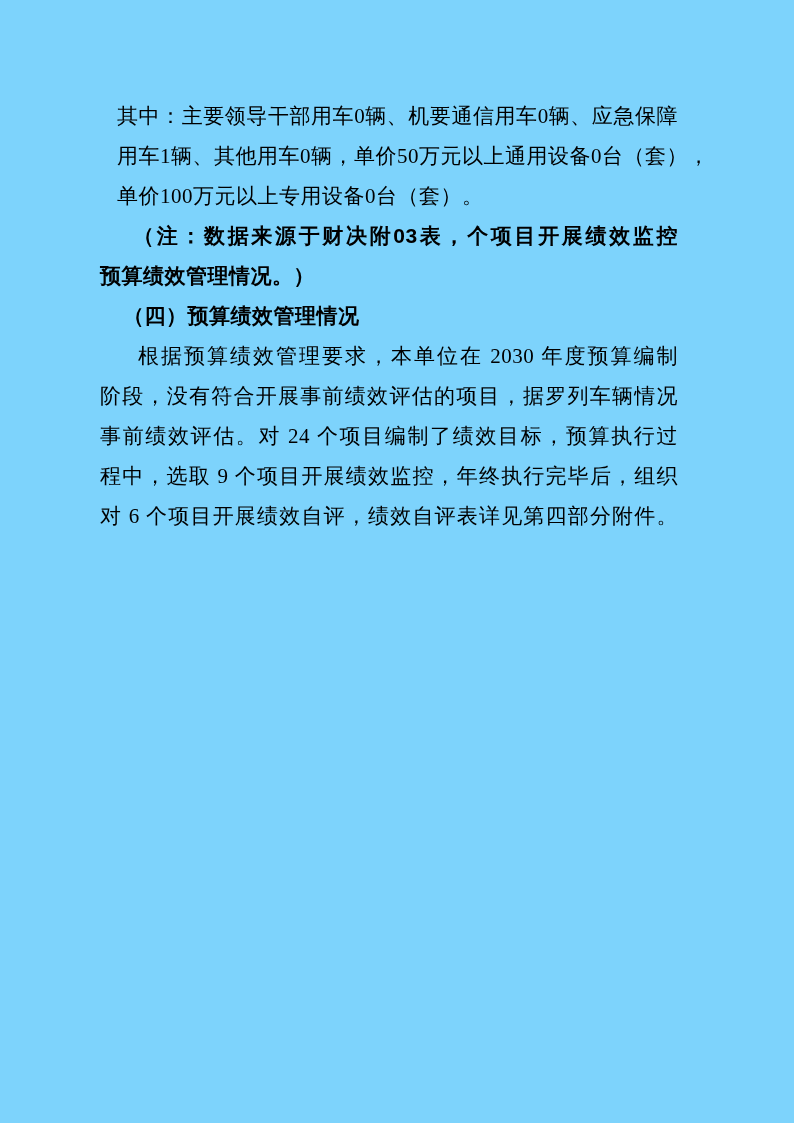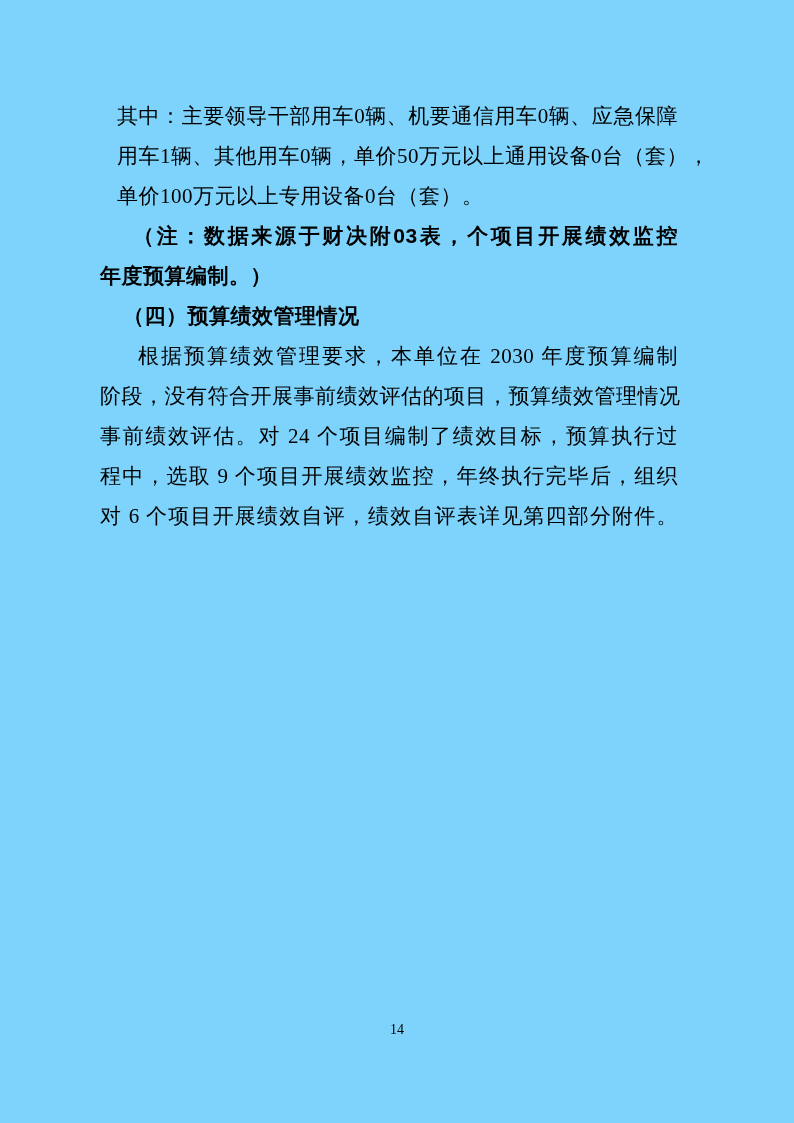--- a/index.html
+++ b/index.html
@@ -71,30 +71,29 @@
   <div class="page-body">
 
     <div class="para-vehicles">
       <div class="doc-line">其中：主要领导干部用车0辆、机要通信用车0辆、应急保障</div>
       <div class="doc-line">用车1辆、其他用车0辆，单价50万元以上通用设备0台（套），</div>
       <div class="doc-line para-end">单价100万元以上专用设备0台（套）。</div>
     </div>
 
     <div class="para-note">
       <div class="doc-line bold-text indent-note">（注：数据来源于财决附03表，个项目开展绩效监控</div>
-      <div class="doc-line bold-text para-end">年度预算编制。）</div>
+      <div class="doc-line bold-text para-end">预算绩效管理情况。）</div>
     </div>
 
     <div class="doc-line bold-text indent-head para-end">（四）预算绩效管理情况</div>
 
     <div class="para-performance">
       <div class="doc-line indent-body">根据预算绩效管理要求，本单位在 2030 年度预算编制</div>
-      <div class="doc-line">阶段，没有符合开展事前绩效评估的项目，预算绩效管理情况</div>
+      <div class="doc-line">阶段，没有符合开展事前绩效评估的项目，据罗列车辆情况</div>
       <div class="doc-line">事前绩效评估。对 24 个项目编制了绩效目标，预算执行过</div>
       <div class="doc-line">程中，选取 9 个项目开展绩效监控，年终执行完毕后，组织</div>
       <div class="doc-line">对 6 个项目开展绩效自评，绩效自评表详见第四部分附件。</div>
     </div>
 
   </div>
 
-  <div class="page-number">14</div>
 
 </div>
 
 </body></html>

